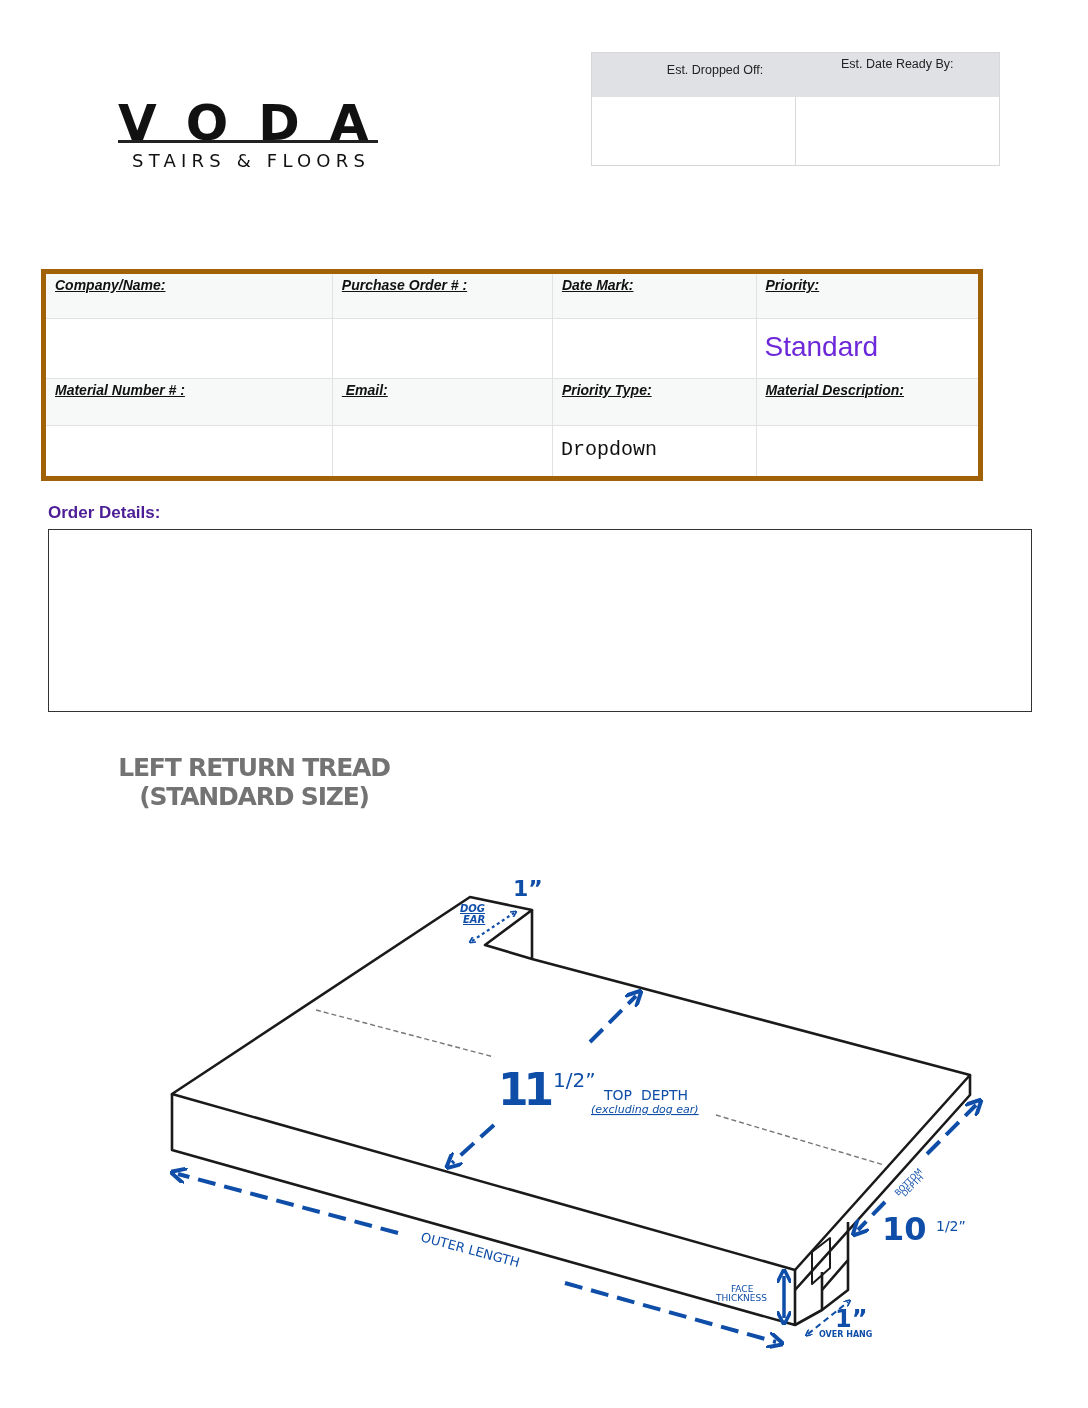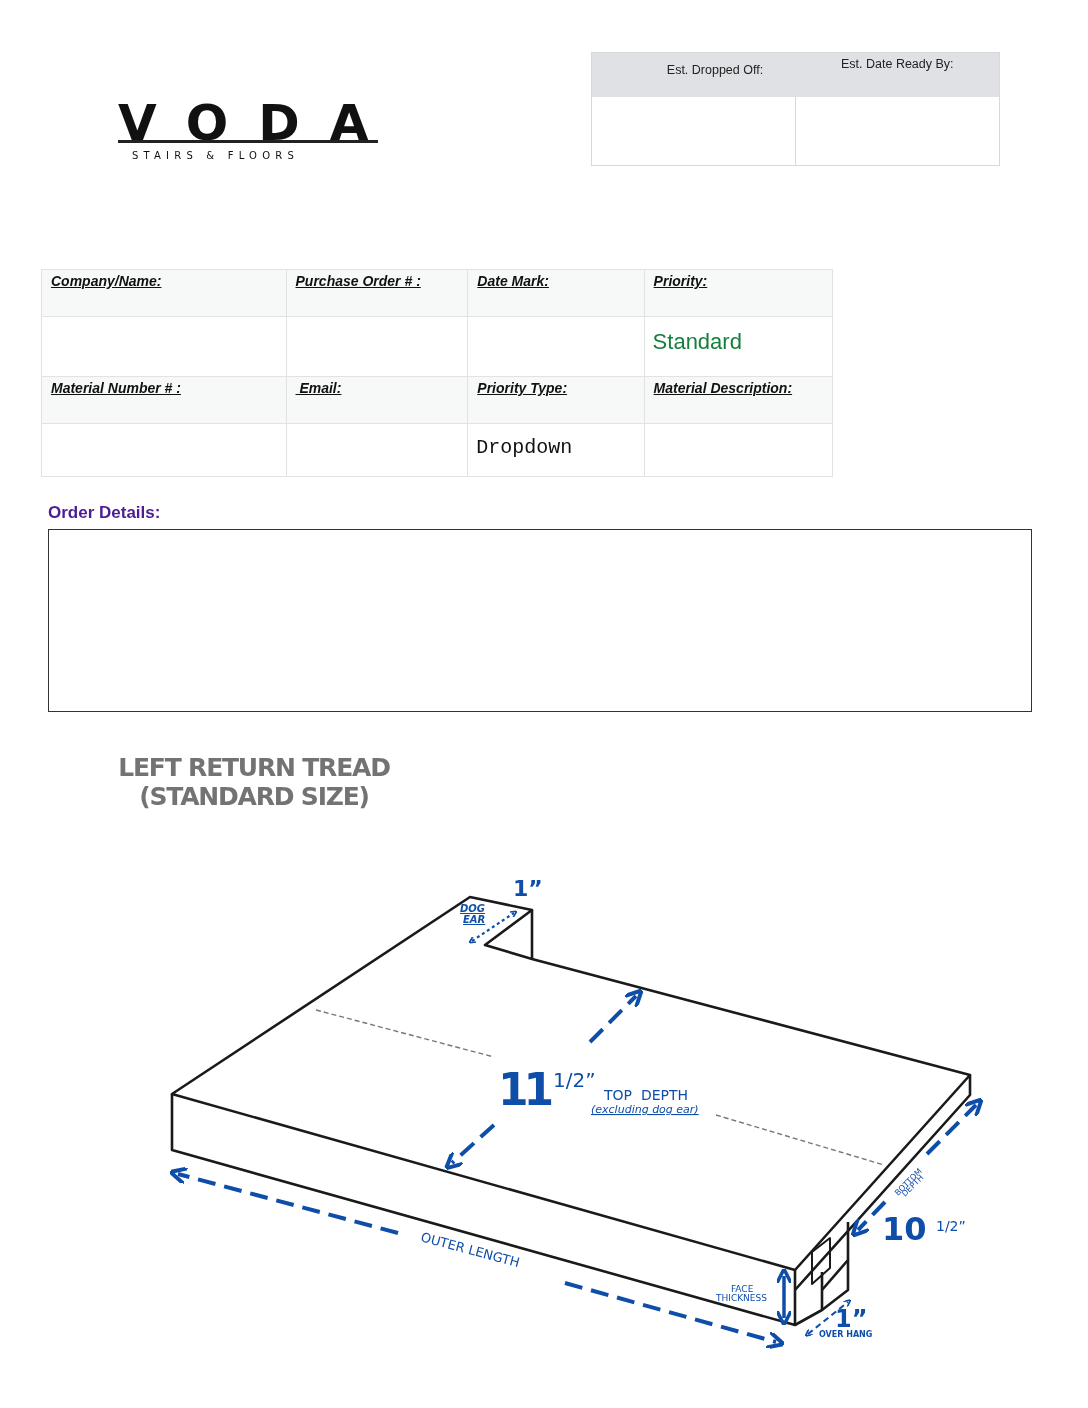--- a/index.html
+++ b/index.html
@@ -3,40 +3,40 @@
 <meta charset="utf-8">
 <style>
   * { box-sizing: border-box; margin: 0; padding: 0; }
   html, body { width: 1088px; height: 1408px; background: #ffffff; overflow: hidden; }
   body { position: relative; font-family: "Liberation Sans", sans-serif; color: #111; }
 
   
   .logo { position: absolute; left: 118px; top: 66px; width: 260px; height: 110px; }
   .logo-word { position: absolute; left: 0; top: 0; width: 260px; font-family: "DejaVu Sans", sans-serif; font-weight: bold; font-size: 50px; letter-spacing: 30px; line-height: 56px; color: #111; white-space: nowrap; margin-top: 29px; }
   .logo-rule { position: absolute; left: 0; top: 74px; width: 260px; height: 3px; background: #222; }
-  .logo-sub { position: absolute; left: 14px; top: 84px; width: 250px; font-family: "DejaVu Sans", sans-serif; font-size: 10px; letter-spacing: 5.2px; color: #111; white-space: nowrap; }
+  .logo-sub { position: absolute; left: 14px; top: 84px; width: 250px; font-family: "DejaVu Sans", sans-serif; font-size: 18px; letter-spacing: 5.2px; color: #111; white-space: nowrap; }
 
   
   .est-table { position: absolute; left: 591px; top: 52px; width: 409px; height: 114px; border: 1px solid #d8d8d8; }
   .est-head { display: flex; height: 44px; background: #dfe1e4; }
   .est-head div { flex: 1; font-size: 12.5px; color: #222; }
   .est-head .c1 { padding: 10px 0 0 44px; border-right: 1px solid #dfe1e4; text-align: center; }
   .est-head .c2 { padding: 4px 0 0 46px; }
   .est-body { display: flex; height: 68px; }
   .est-body div { flex: 1; }
   .est-body .c1 { border-right: 1px solid #d8d8d8; }
 
   
-  .info-grid { position: absolute; left: 41px; top: 269px; width: 792px; border: 1px solid #a16207; border-collapse: collapse; }
+  .info-grid { position: absolute; left: 41px; top: 269px; width: 942px; border: 5px solid #a16207; border-collapse: collapse; }
   .info-grid td { border: 1px solid #e2e2e2; vertical-align: top; }
   .info-grid tr.lab td { background: #f7f8f8; height: 47px; padding: 2px 9px; }
   .info-grid tr.val1 td { height: 60px; }
   .info-grid tr.val2 td { height: 53px; }
   .lbl { font-size: 14px; font-weight: bold; font-style: italic; text-decoration: underline; color: #111; }
-  .val-red { font-size: 22px; color: #15803d; padding: 12px 0 0 8px; }
+  .val-red { font-size: 28px; color: #6d28d9; padding: 12px 0 0 8px; }
   .val-dd { font-size: 20px; color: #111; padding: 12px 0 0 8px; font-family: Liberation Mono, monospace; }
 
   
   .od-label { position: absolute; left: 48px; top: 503px; font-size: 17px; font-weight: bold; color: #4c1d95; }
   .od-box { position: absolute; left: 48px; top: 529px; width: 984px; height: 183px; border: 1.5px solid #333; background: #fff; }
 
   
   .diag-title { position: absolute; left: 108px; top: 753px; width: 292px; text-align: center; font-family: "DejaVu Sans", sans-serif; font-weight: bold; font-size: 25px; line-height: 29px; color: #737373; letter-spacing: -1.2px; }
 
   .diagram { position: absolute; left: 0; top: 860px; width: 1088px; height: 520px; }

